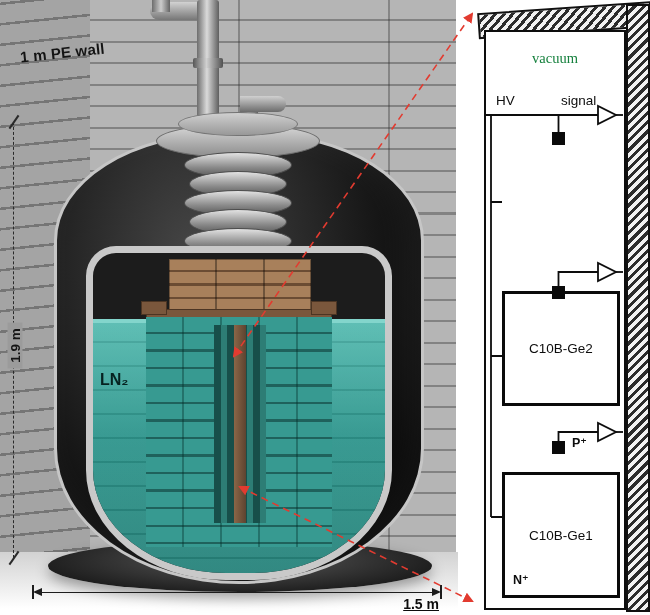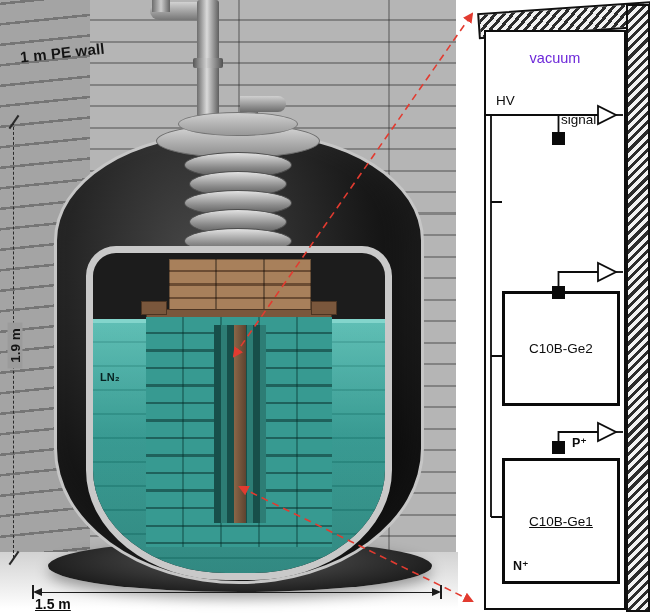--- a/index.html
+++ b/index.html
@@ -86,43 +86,43 @@
   .vdim i { position:absolute; left:-8px; width:16px; height:2px; background:#2a2a2a; transform:rotate(-55deg); }
   .vdim i.t { top:-1px; } .vdim i.b { bottom:-1px; }
   .vlabel { position:absolute; left:-8px; top:338px; width:46px; text-align:center; white-space:nowrap;
     transform:rotate(-90deg); font-weight:bold; font-size:13.5px; color:#141414; background:#9b9b9b; z-index:6; }
   .htick { position:absolute; top:585px; width:2px; height:14px; background:#1d1d1d; z-index:6; }
   .htick.l { left:32px; } .htick.r { left:440px; }
   .hdim { position:absolute; left:35px; top:592px; width:404px; height:0; border-top:1.6px solid #1d1d1d; z-index:6; }
   .hdim i { position:absolute; top:-5px; width:0; height:0; border:4.5px solid transparent; }
   .hdim i.l { left:-2px; border-right:9px solid #1d1d1d; border-left:0; }
   .hdim i.r { right:-2px; border-left:9px solid #1d1d1d; border-right:0; }
-  .hlabel { position:absolute; left:35px; top:596px; width:404px; text-align:left;
+  .hlabel { position:absolute; left:35px; top:596px; width:404px; text-align:right;
     font-weight:bold; font-size:14px; color:#0d0d0d; z-index:6;text-decoration:underline; }
-  .ln2-label { position:absolute; left:100px; top:371px; font-weight:bold; font-size:11px; color:#062220; z-index:7; }
+  .ln2-label { position:absolute; left:100px; top:371px; font-weight:bold; font-size:16px; color:#062220; z-index:7; }
   .copper-label { position:absolute; left:158px; top:511px; width:164px; text-align:center;
     font-weight:bold; font-size:14px; color:#05201d; z-index:7; }
 
   
   .schem { position:absolute; left:458px; top:0; width:192px; height:615px; background:#fff; }
   .hatch { background:repeating-linear-gradient(135deg,#f2f2f2 0 3.5px,#2c2c2c 3.5px 6.5px); border:2px solid #101010; }
   .hatch-top { position:absolute; left:20px; top:12px; width:174px; height:26px;
     transform:rotate(-4deg); transform-origin:10% 50%; }
   .hatch-right { position:absolute; left:168px; top:4px; width:24px; height:608px; }
   .panel { position:absolute; left:26px; top:30px; width:142px; height:580px; background:#fff; border:2.5px solid #0d0d0d; }
 
   .panel .wiring { position:absolute; left:0; top:0; z-index:1; }
-  .vacuum-label { position:absolute; left:0; right:0; top:18px; text-align:center; font-size:14.5px; color:#6d28d9; z-index:2; }
+  .vacuum-label { position:absolute; left:0; right:0; top:18px; text-align:center; font-size:14.5px; color:#15803d; z-index:2;font-family:Liberation Serif, serif; }
   .hv-label { position:absolute; left:10px; top:61px; font-size:13.5px; color:#0d0d0d; z-index:2; }
-  .signal-label { position:absolute; left:75px; top:61px; font-size:13.5px; color:#0d0d0d; z-index:2;margin-top:19px; }
+  .signal-label { position:absolute; left:75px; top:61px; font-size:13.5px; color:#0d0d0d; z-index:2; }
   .det { position:absolute; left:16px; width:118px; border:3px solid #0a0a0a; background:#fff;
     display:flex; align-items:center; justify-content:center; font-size:13.5px; color:#0d0d0d; z-index:2; }
   .det-ge3 { top:113px; height:115px; }
   .det-ge2 { top:259px; height:115px; }
-  .det-ge1 { top:426px; height:126px;text-decoration:underline; }
+  .det-ge1 { top:440px; height:126px; }
   .contact { position:absolute; left:66px; width:13px; height:13px; background:#0a0a0a; z-index:3; }
   .contact.c3 { top:100px; } .contact.c2 { top:254px; } .contact.c1 { top:409px; }
   .p-label { position:absolute; left:86px; top:403px; font-weight:bold; font-size:12.5px; color:#0d0d0d; z-index:3; }
   .n-label { position:absolute; left:8px; bottom:8px; font-weight:bold; font-size:12.5px; color:#0d0d0d; }
 
   .overlay { position:absolute; left:0; top:0; z-index:40; pointer-events:none; }
 </style>
 </head>
 <body>
 

